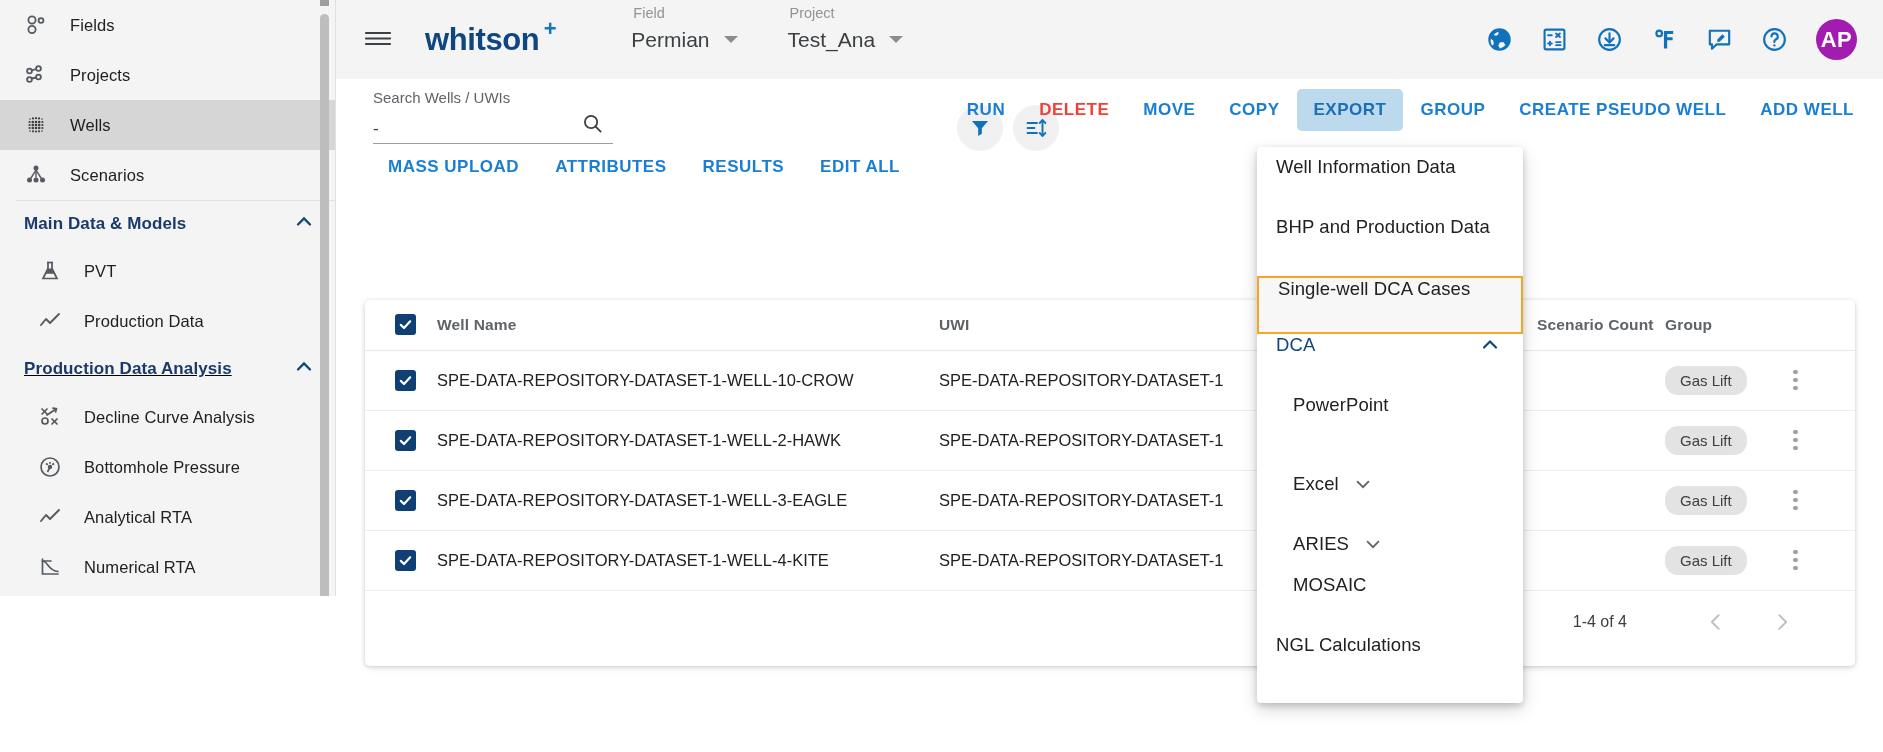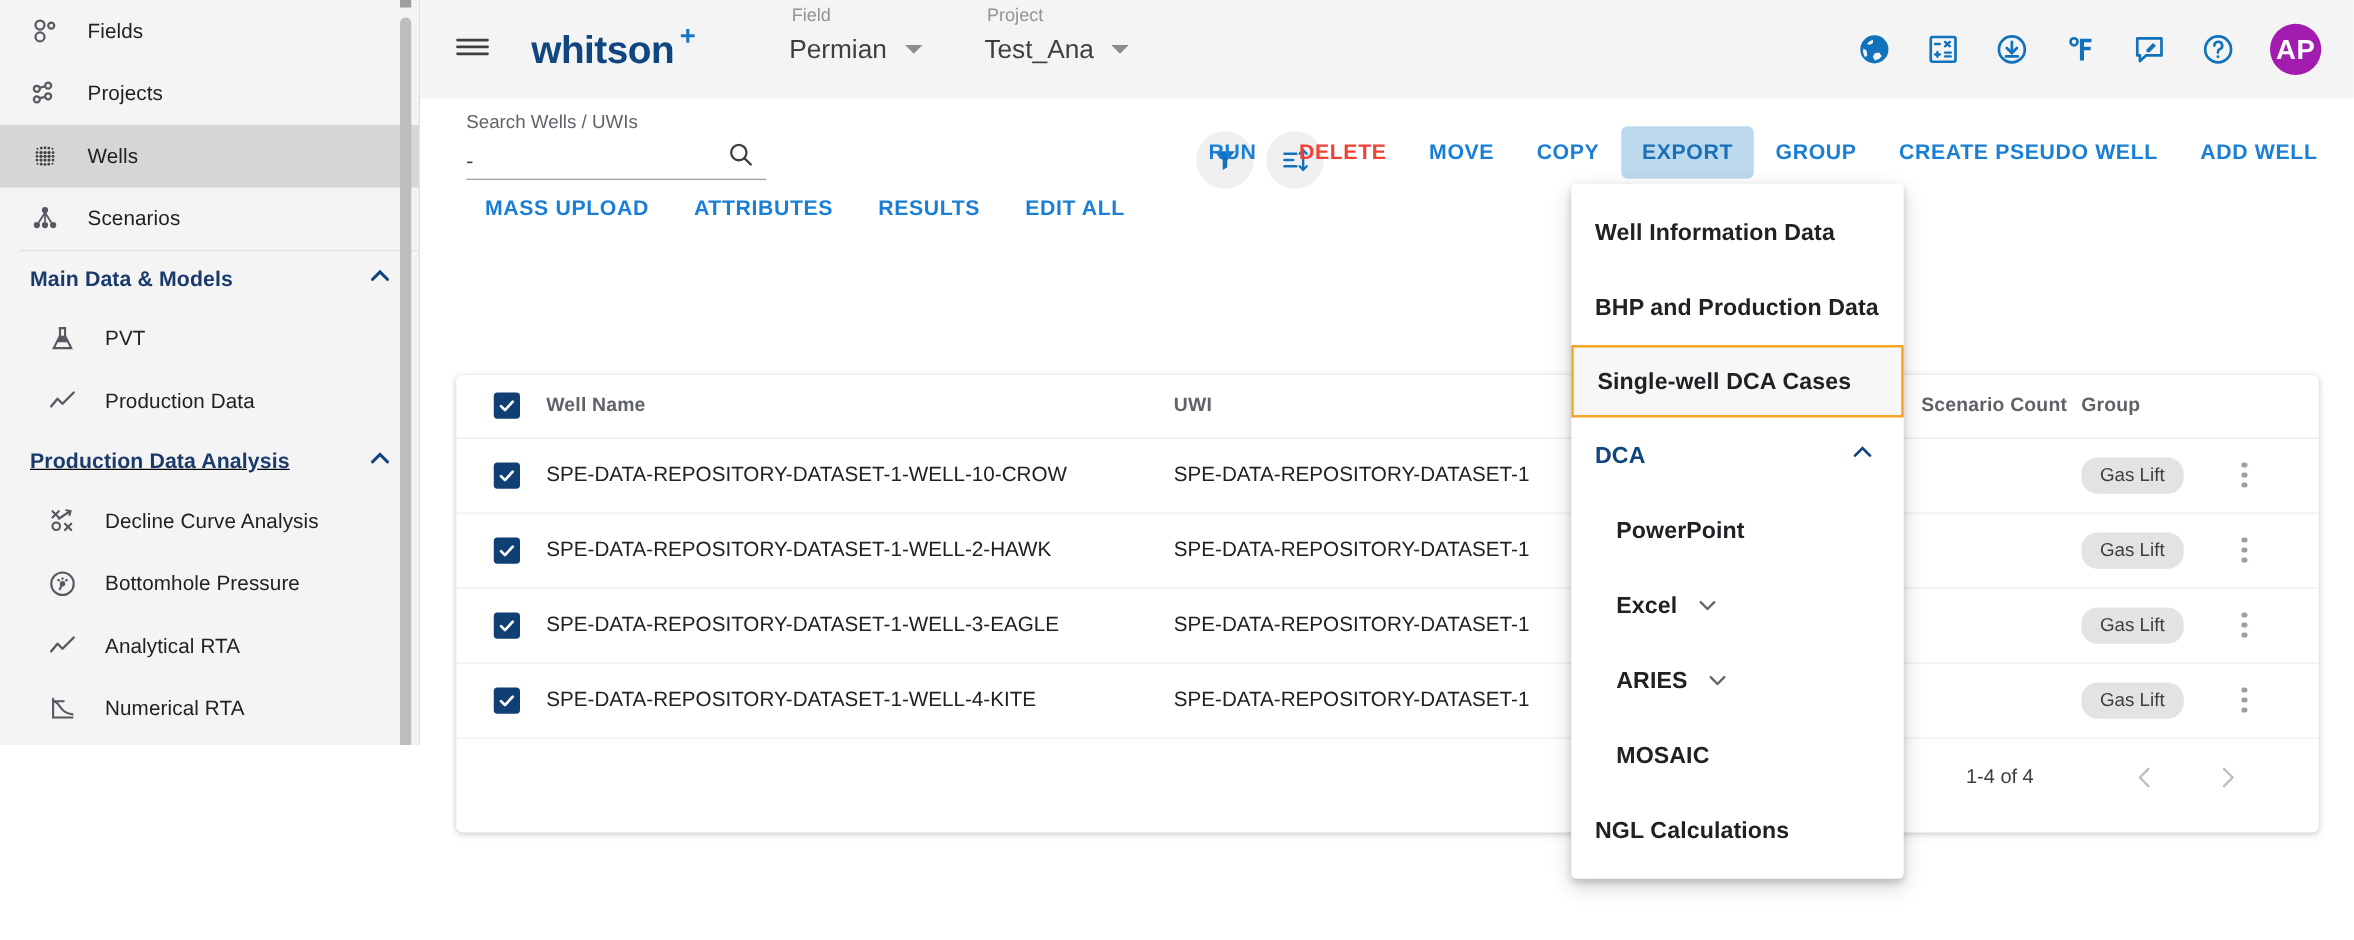--- a/index.html
+++ b/index.html
@@ -119,21 +119,21 @@
   .round-btn {
     position: absolute; top: 26px;
     width: 46px; height: 46px; border-radius: 50%;
     background: #f0f0f0; display: flex; align-items: center;
     justify-content: center; cursor: pointer;
   }
   #filter-btn { left: 621px; }
   #sort-btn { left: 677px; }
 
   #actions {
-    position: absolute; right: 12px; top: 22px;
+    position: absolute; right: 12px; top: 10px;
     display: flex; align-items: center;
   }
   .act {
     font-size: 17px; font-weight: 700; color: #1a7fd4;
     letter-spacing: .5px; padding: 11px 17px; border-radius: 5px;
     cursor: pointer; white-space: nowrap;
   }
   .act.danger { color: #ef4136; }
   .act.active { background: #bcd9ee; color: #1b6fb5; }
 
@@ -206,23 +206,23 @@
   .pbtn { color: #bdbdbd; cursor: pointer; padding: 0 22px; display: flex; align-items: center; }
 
   
   #export-menu {
     position: absolute; left: 1257px; top: 147px;
     width: 266px; background: #fff; border-radius: 4px;
     box-shadow: 0 3px 6px rgba(0,0,0,.17), 0 6px 18px rgba(0,0,0,.16);
     padding: 9px 0 9px 0; z-index: 50;
   }
   .menu-item {
-    height: 60px; display: flex; align-items: center;
+    height: 60px; display: flex; 
     padding-left: 19px; font-size: 18.5px; color: #202124;
-    cursor: pointer; letter-spacing: .1px; font-weight: bold;
+    cursor: pointer; letter-spacing: .1px;
   }
   .menu-item.highlight {
     border: 2px solid #f5a623; background: #f7f7f7;
     height: 58px;
   }
   .menu-item.group-head {
     color: #10467f; justify-content: space-between;
     padding-right: 22px;
   }
   .menu-item.indent { padding-left: 36px; }

